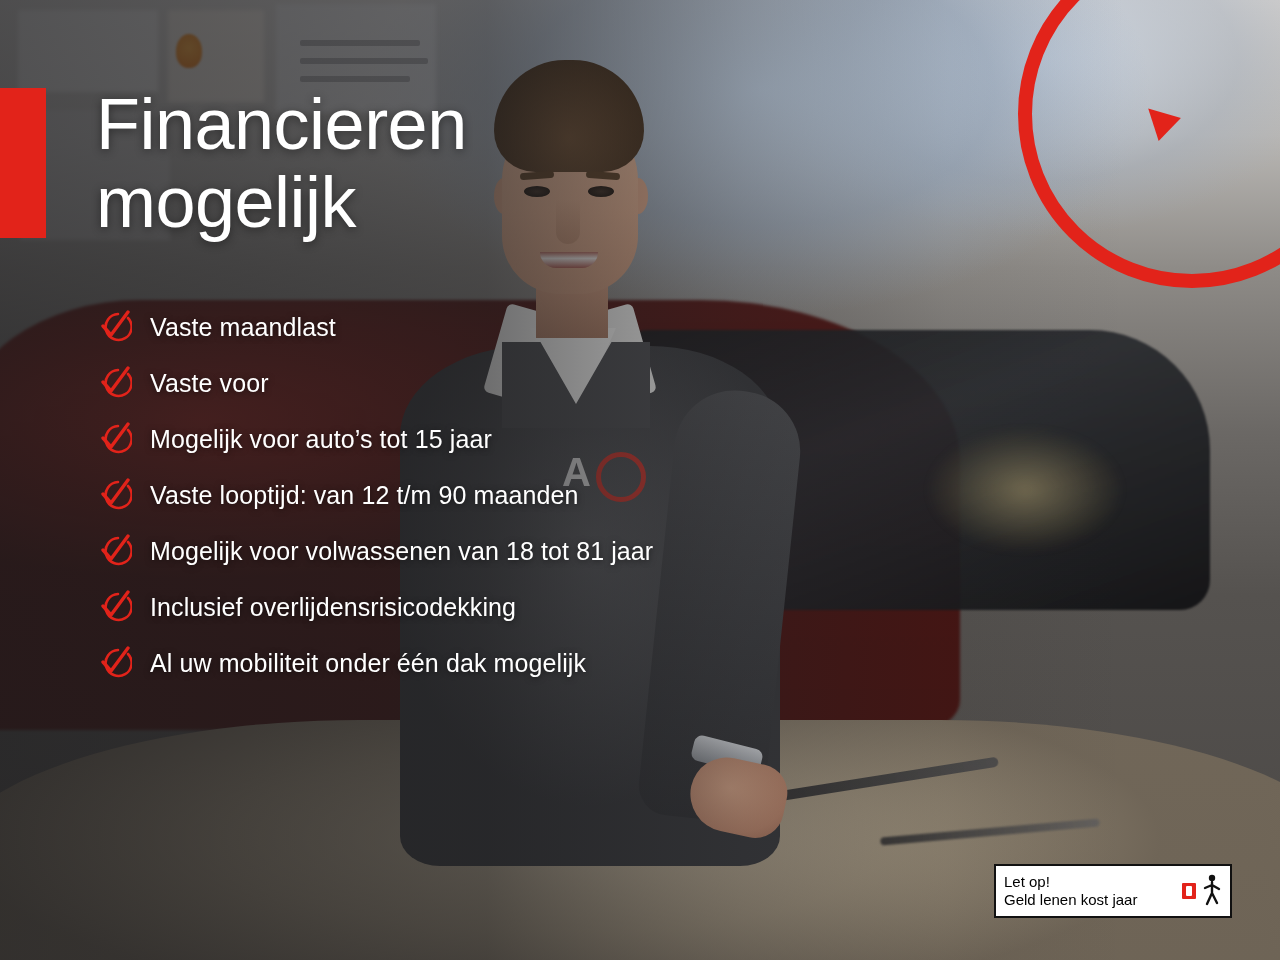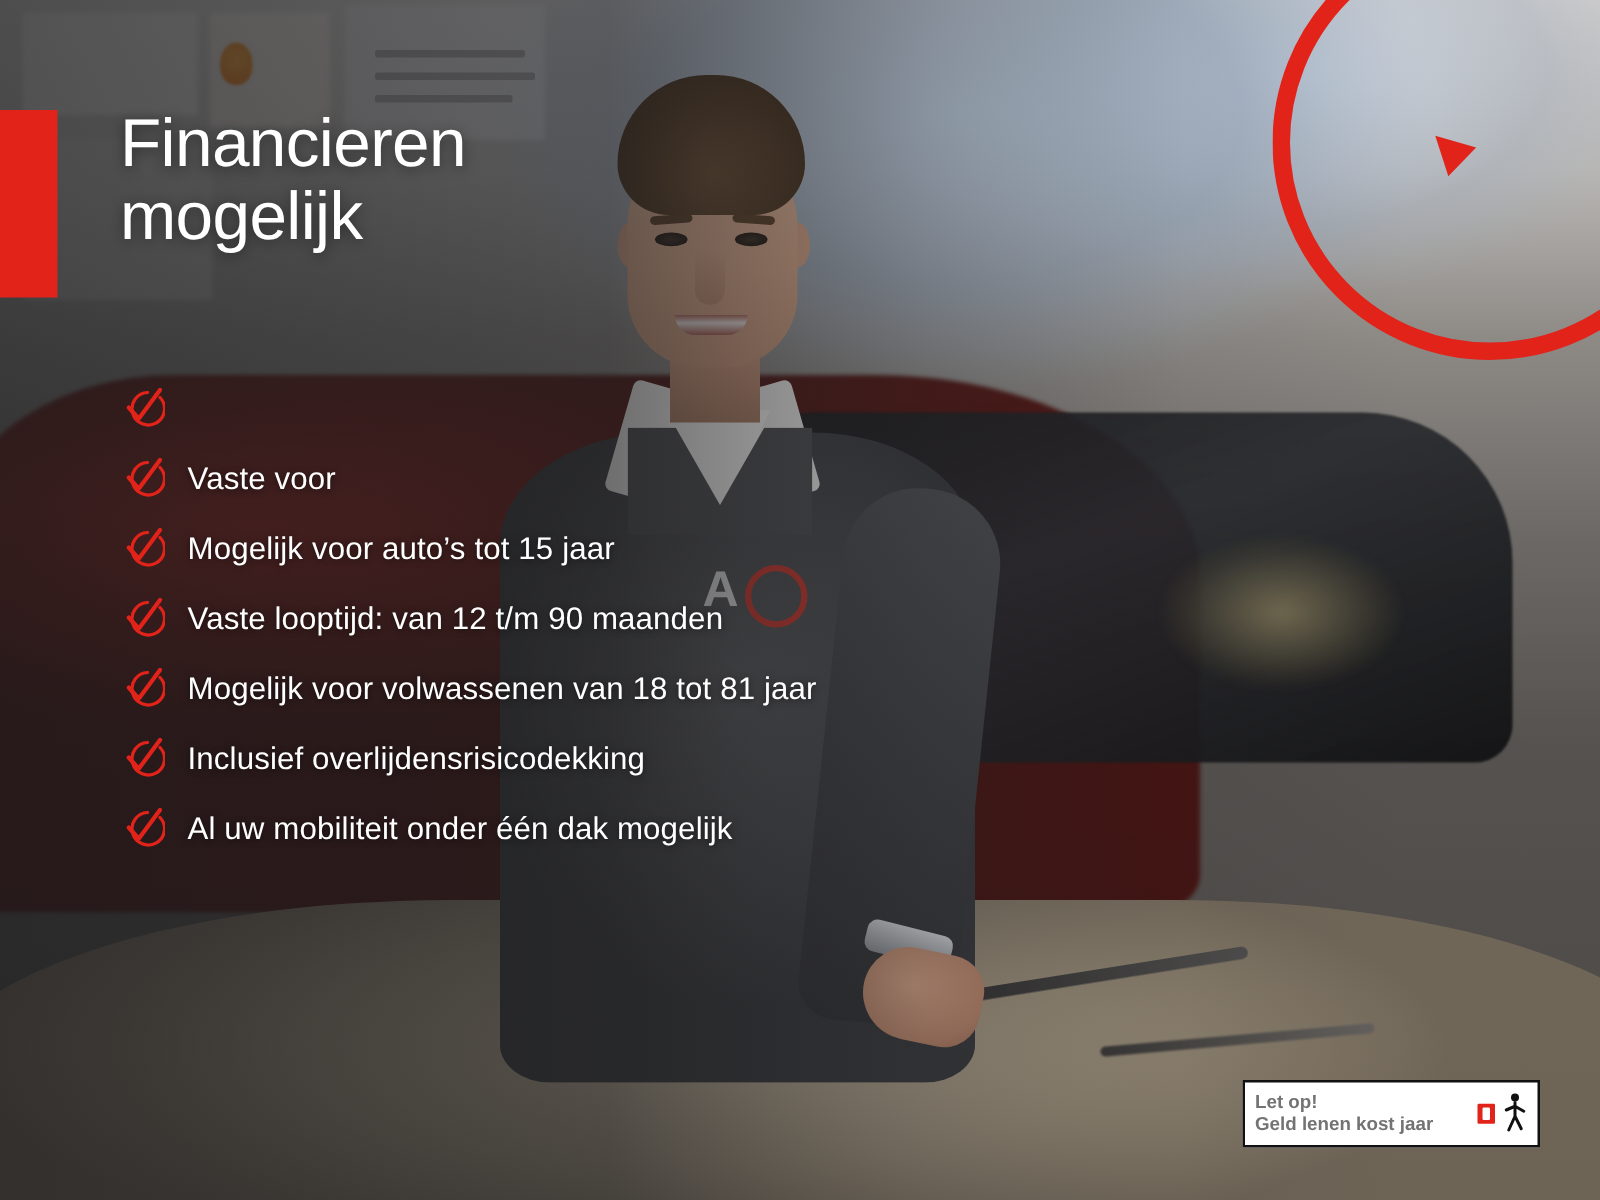--- a/index.html
+++ b/index.html
@@ -239,21 +239,21 @@
     border-right: 16px solid transparent;
     border-bottom: 30px solid #e2231a;
     transform: rotate(-46deg);
   }
 
   
   .headline {
     position: absolute;
     left: 96px; top: 86px;
     color: #ffffff;
-    font-size: 54px;
+    font-size: 72px;
     line-height: 1.08;
     font-weight: 400;
     letter-spacing: -0.5px;
     text-shadow: 0 2px 10px rgba(0,0,0,0.45);
   }
   .headline span { display: block; }
 
   
   .features {
     position: absolute;
@@ -288,23 +288,23 @@
     right: 48px; bottom: 42px;
     width: 238px; height: 54px;
     background: #ffffff;
     border: 2px solid #111;
     display: flex;
     align-items: center;
     padding: 0 8px;
     box-sizing: border-box;
   }
   .disclaimer-text {
-    color: #737373;
+    color: #000000;
     font-size: 15px;
-    font-weight: 700;
+    font-weight: 400;
     line-height: 1.22;
     flex: 1;
   }
   .disclaimer-text span { display: block; white-space: nowrap; }
   .disclaimer-icons {
     display: flex;
     align-items: center;
     gap: 4px;
   }
   .money-icon {
@@ -383,20 +383,21 @@
 
   <div class="features">
 
     <div class="feature">
       <span class="check">
         <svg width="34" height="34" viewBox="0 0 34 34">
           <path d="M5 16 L13 25 L30 2" fill="none" stroke="#e2231a" stroke-width="3.4" stroke-linecap="round" stroke-linejoin="round"></path>
           <path d="M30 8 A13 13 0 1 1 20 4" fill="none" stroke="#e2231a" stroke-width="2.6" stroke-linecap="round"></path>
         </svg>
       </span>
+      <span class="feature-label">Vaste maandlast</span>
     </div>
 
     <div class="feature">
       <span class="check">
         <svg width="34" height="34" viewBox="0 0 34 34">
           <path d="M5 16 L13 25 L30 2" fill="none" stroke="#e2231a" stroke-width="3.4" stroke-linecap="round" stroke-linejoin="round"></path>
           <path d="M30 8 A13 13 0 1 1 20 4" fill="none" stroke="#e2231a" stroke-width="2.6" stroke-linecap="round"></path>
         </svg>
       </span>
       <span class="feature-label">Vaste voor</span>

